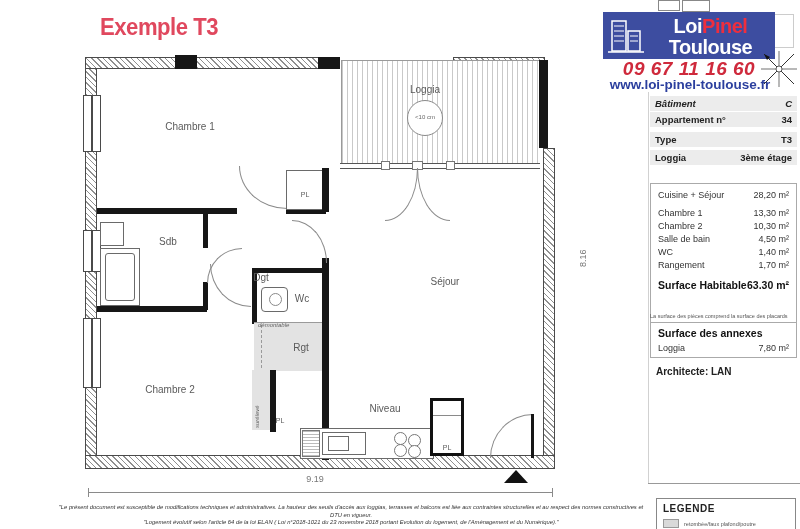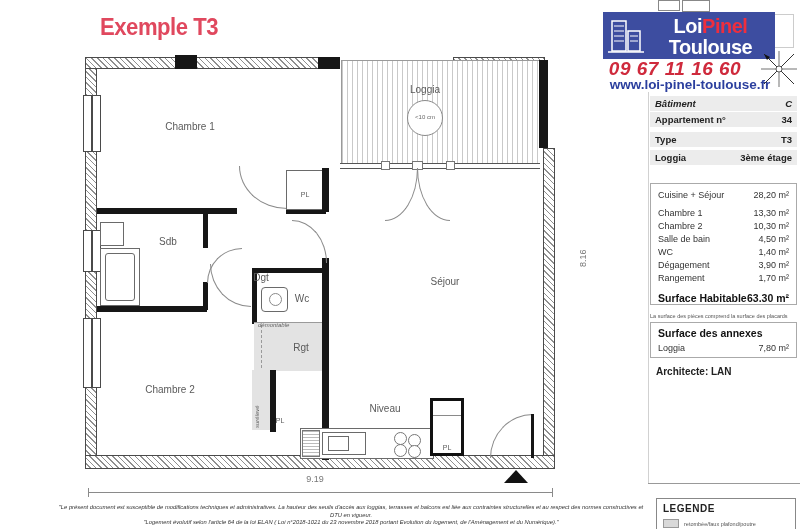--- a/index.html
+++ b/index.html
@@ -30,21 +30,21 @@
   .tinyit{font-size:6px;font-style:italic;color:#666;white-space:nowrap;}
   .vtext{writing-mode:vertical-rl;transform:rotate(180deg);}
   .dim{font-size:9px;color:#777;text-align:center;}
   #title{font-size:24px;font-weight:bold;color:#e0485e;letter-spacing:-.5px;
          transform:scaleX(.92);transform-origin:left;white-space:nowrap;}
   
   #logo{left:603px;top:12px;width:172px;height:47px;background:#3d4da0;display:flex;align-items:center;}
   #logo .txt{flex:1;text-align:center;font-weight:bold;font-size:21px;line-height:21px;
              letter-spacing:-.5px;color:#fff;transform:scaleX(.95);}
   #logo .red{color:#ee2e3e;}
-  #phone{left:584px;top:58px;width:182px;text-align:center;font-size:19px;font-weight:bold;
+  #phone{left:598px;top:58px;width:182px;text-align:center;font-size:19px;font-weight:bold;
          font-style:italic;color:#cf2a3c;letter-spacing:.5px;white-space:nowrap;}
   #website{left:596px;top:77px;width:188px;text-align:center;font-size:13.5px;font-weight:bold;
            color:#2b3f9e;white-space:nowrap;}
   
   .inforow{left:650px;width:147px;height:15px;background:#ececec;display:flex;
            align-items:center;justify-content:space-between;padding:0 5px;box-sizing:border-box;}
   .inforow span{font-size:9.5px;font-weight:bold;color:#222;white-space:nowrap;}
   .panel{border:1px solid #aaa;background:#fff;box-sizing:border-box;}
   .srow{display:flex;justify-content:space-between;font-size:9px;color:#333;line-height:13px;}
   .srow .nm{white-space:nowrap;} .srow .ar{white-space:nowrap;}
@@ -221,44 +221,40 @@
   </div>
   <div class="abs inforow" style="top:132px;">
     <span>Type</span>
     <span>T3</span>
   </div>
   <div class="abs inforow" style="top:150px;">
     <span>Loggia</span>
     <span>3ème étage</span>
   </div>
 
-  <div class="abs panel" style="left:650px;top:183px;width:147px;height:122px;padding:5px 7px;">
+  <div class="abs panel" style="left:650px;top:183px;width:147px;height:140px;padding:5px 7px;">
     <div class="srow" style="margin-bottom:5px;">
       <span class="nm">Cuisine + Séjour</span>
       <span class="ar">28,20 m²</span>
     </div>
     <div class="srow">
       <span class="nm">Chambre 1</span>
       <span class="ar">13,30 m²</span>
     </div>
     <div class="srow">
       <span class="nm">Chambre 2</span>
       <span class="ar">10,30 m²</span>
     </div>
     <div class="srow">
       <span class="nm">Salle de bain</span>
       <span class="ar">4,50 m²</span>
     </div>
     <div class="srow">
       <span class="nm">WC</span>
       <span class="ar">1,40 m²</span>
-    </div>
-    <div class="srow">
-      <span class="nm">Dégagement</span>
-      <span class="ar">3,90 m²</span>
     </div>
     <div class="srow">
       <span class="nm">Rangement</span>
       <span class="ar">1,70 m²</span>
     </div>
     <div class="total">
       <span>Surface Habitable</span>
       <span>63.30 m²</span>
     </div>
   </div>

